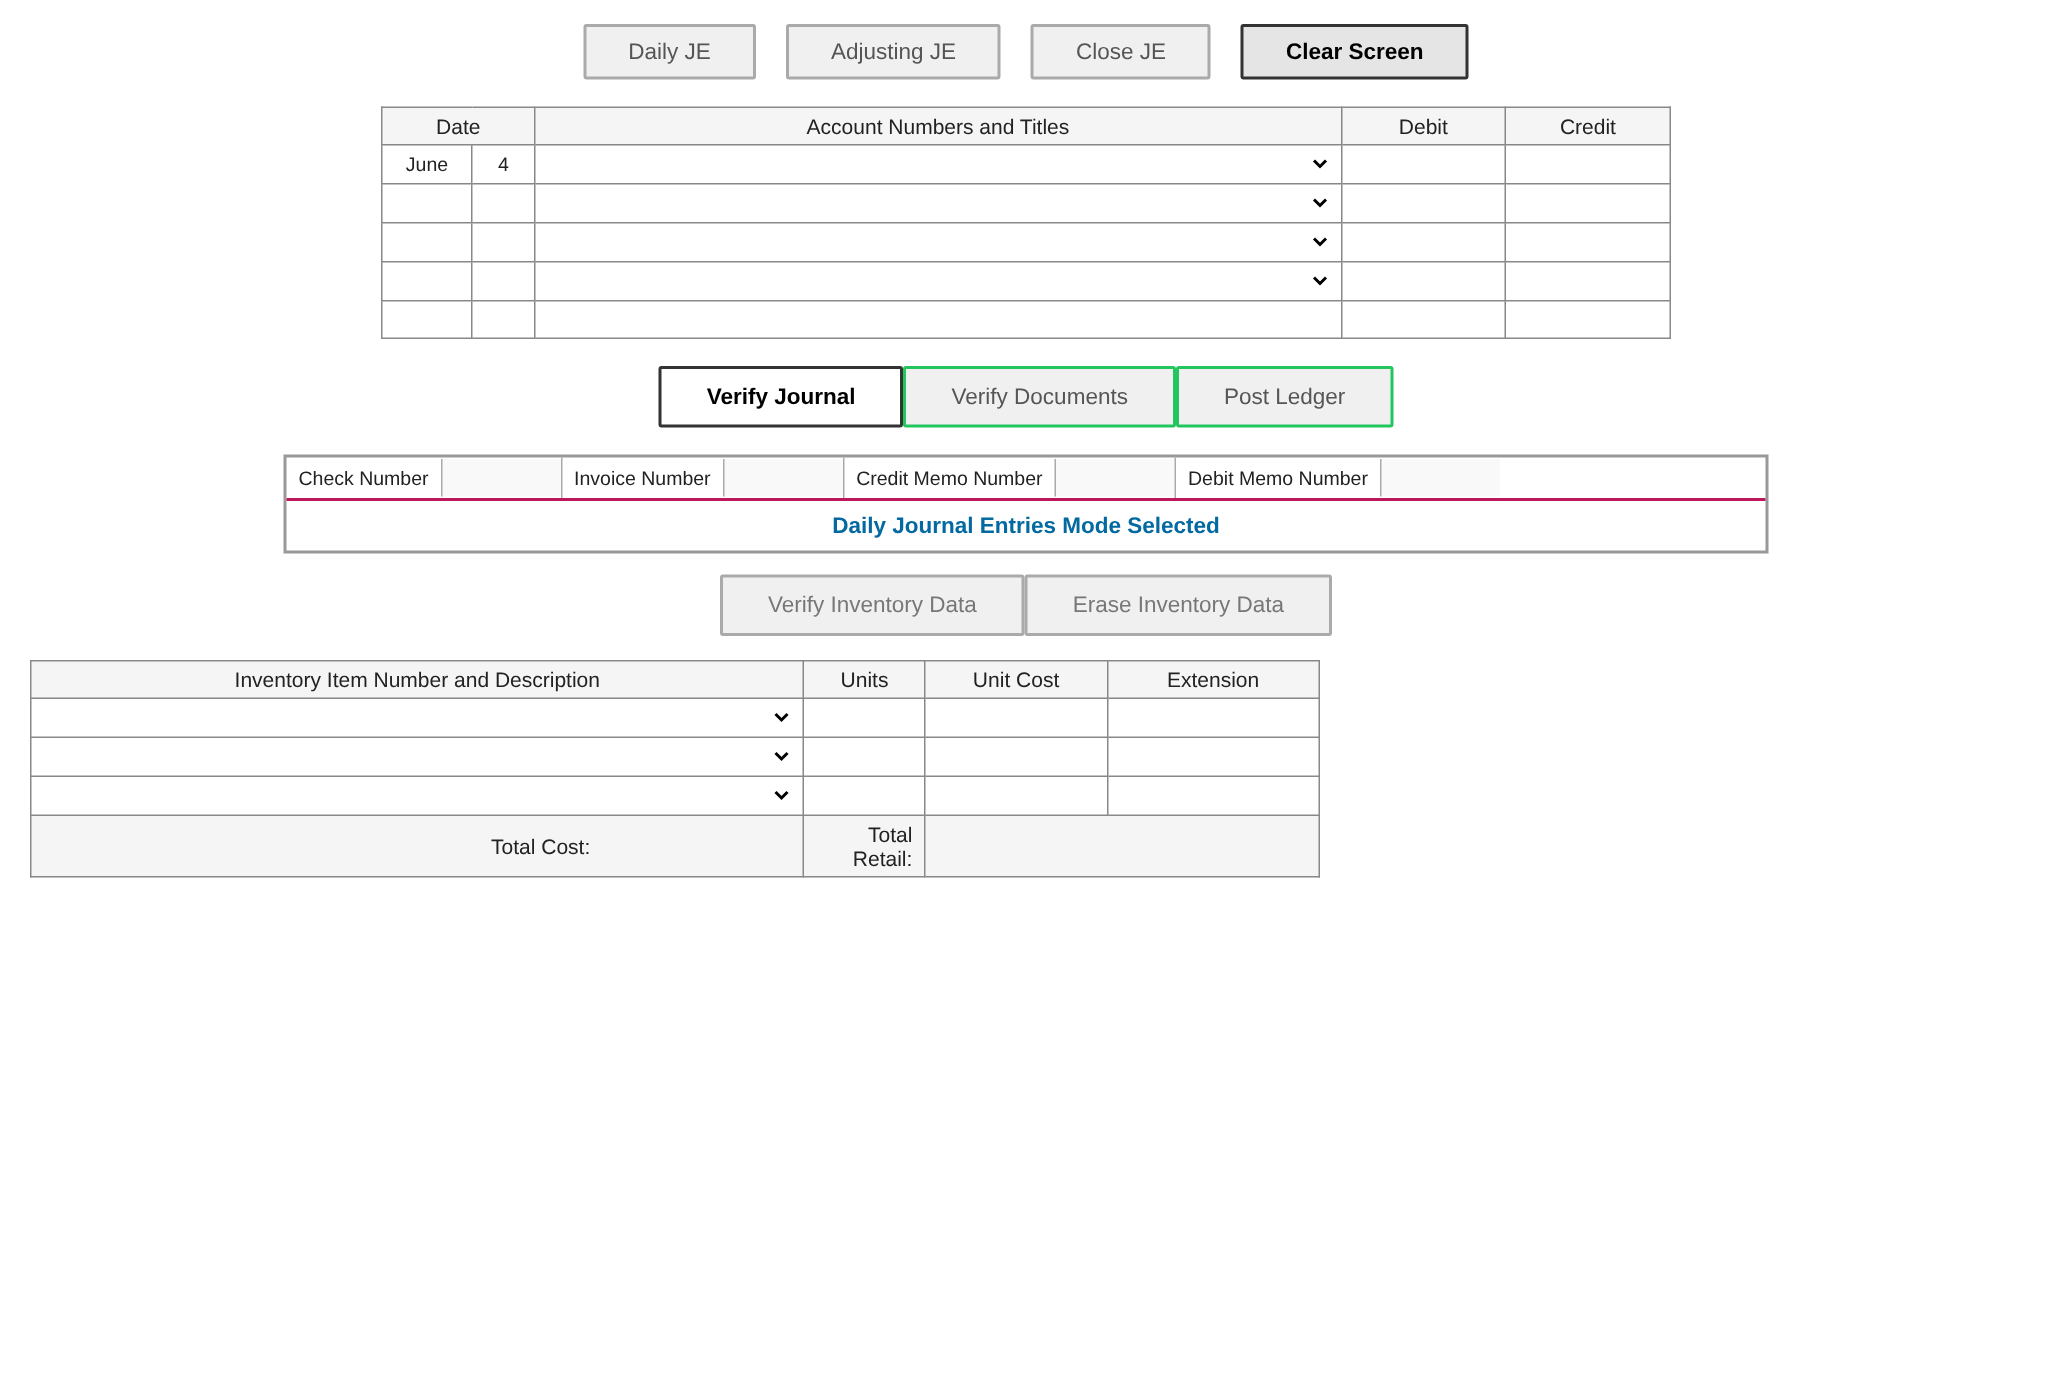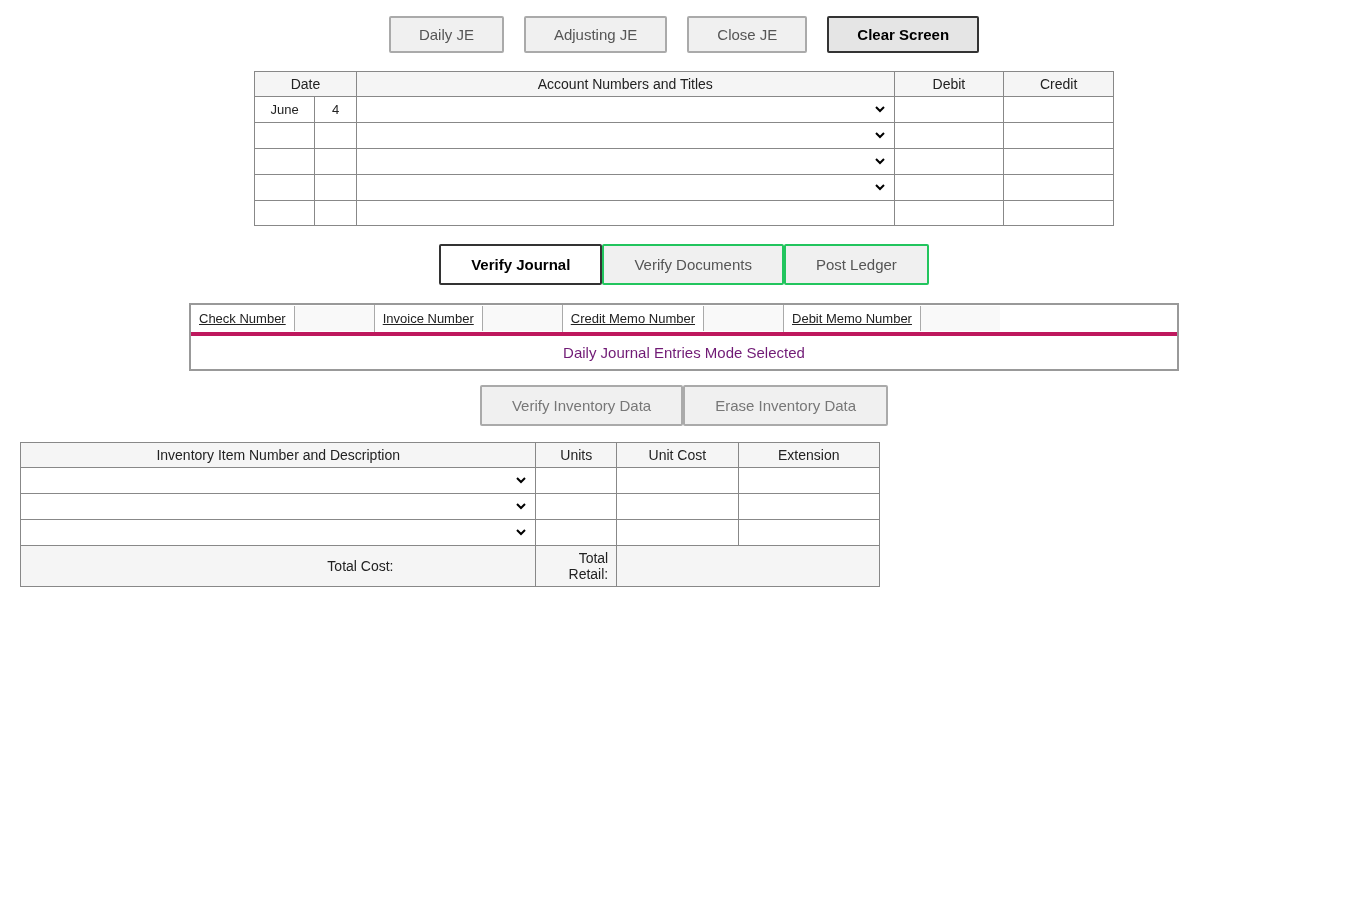--- a/index.html
+++ b/index.html
@@ -102,22 +102,21 @@
 
     
     .doc-section {
       width: 990px;
       margin: 0 auto 14px auto;
       border: 2px solid #999;
     }
     .doc-row {
       display: flex;
       align-items: center;
-      border-bottom: 4px solid #be185d;
-      text-decoration: underline;
+      border-bottom: 2px solid #be185d;
     }
     .doc-row:last-child { border-bottom: none; }
     .doc-label {
       padding: 6px 8px;
       font-size: 13px;
       white-space: nowrap;
     }
     .doc-input {
       border: none;
       border-left: 1px solid #aaa;
@@ -144,22 +143,22 @@
       width: 340px;
       background: #f9f9f9;
       outline: none;
       cursor: pointer;
     }
 
     .mode-row {
       text-align: center;
       padding: 8px;
       font-size: 15px;
-      font-weight: normal;
-      color: #701a75;
+      font-weight: bold;
+      color: #0369a1;
     }
 
     
     .inventory-buttons {
       display: flex;
       justify-content: center;
       gap: 0;
       margin-bottom: 16px;
     }
     .inventory-buttons button {

